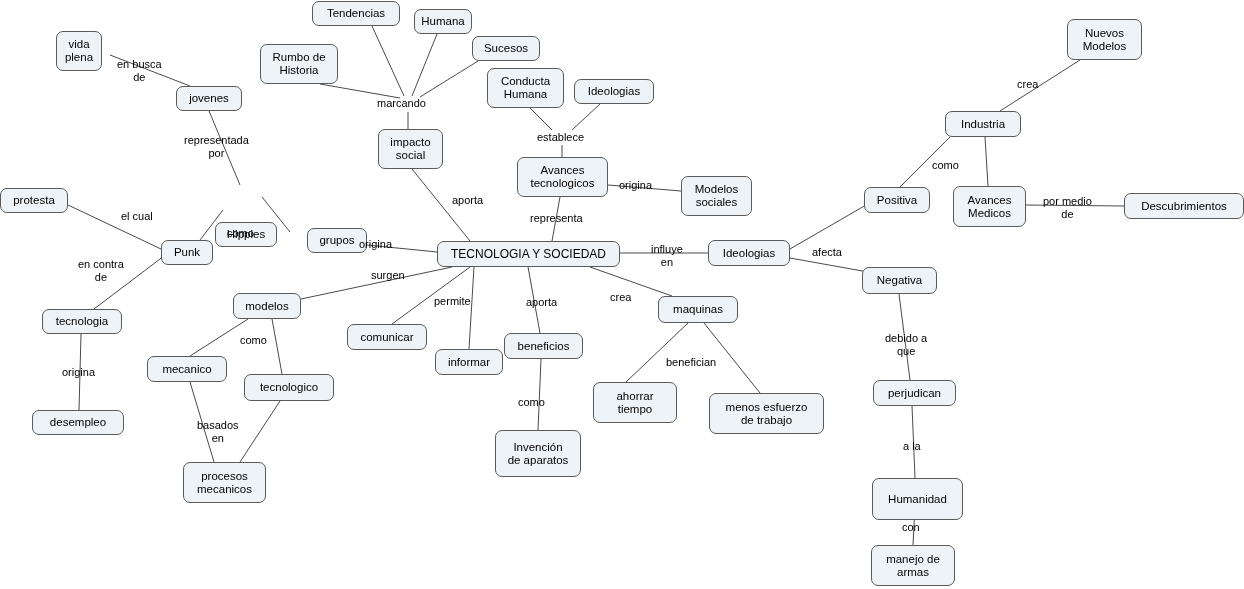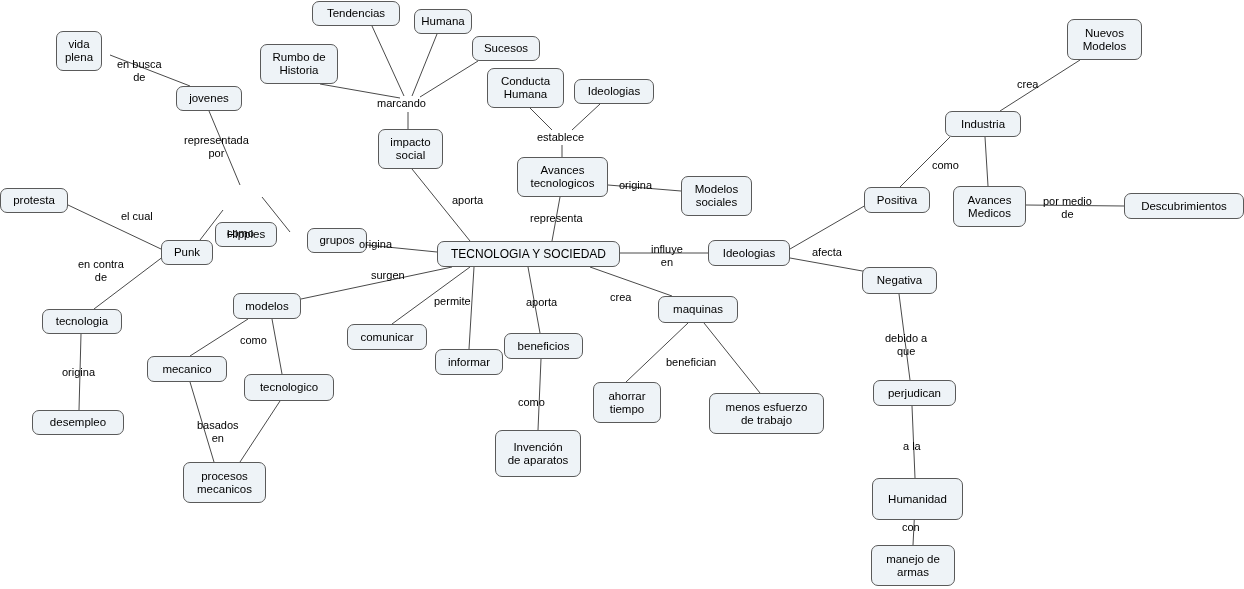--- a/index.html
+++ b/index.html
@@ -129,21 +129,21 @@
     <div class="node" style="left: 347px; top: 324px; width: 80px; height: 26px;">comunicar</div>
     <div class="node" style="left: 435px; top: 349px; width: 68px; height: 26px;">informar</div>
     <div class="node" style="left: 504px; top: 333px; width: 79px; height: 26px;">beneficios</div>
     <div class="node" style="left: 658px; top: 296px; width: 80px; height: 27px;">maquinas</div>
     <div class="node" style="left: 147px; top: 356px; width: 80px; height: 26px;">mecanico</div>
     <div class="node" style="left: 244px; top: 374px; width: 90px; height: 27px;">tecnologico</div>
     <div class="node" style="left: 183px; top: 462px; width: 83px; height: 41px;">procesos
 mecanicos</div>
     <div class="node" style="left: 495px; top: 430px; width: 86px; height: 47px;">Invención
 de aparatos</div>
-    <div class="node" style="left: 593px; top: 382px; width: 68px; height: 41px;">ahorrar
+    <div class="node" style="left: 593px; top: 382px; width: 84px; height: 41px;">ahorrar
 tiempo</div>
     <div class="node" style="left: 709px; top: 393px; width: 115px; height: 41px;">menos esfuerzo
 de trabajo</div>
     <div class="node" style="left: 1067px; top: 19px; width: 75px; height: 41px;">Nuevos
 Modelos</div>
     <div class="node" style="left: 945px; top: 111px; width: 76px; height: 26px;">Industria</div>
     <div class="node" style="left: 864px; top: 187px; width: 66px; height: 26px;">Positiva</div>
     <div class="node" style="left: 953px; top: 186px; width: 73px; height: 41px;">Avances
 Medicos</div>
     <div class="node" style="left: 1124px; top: 193px; width: 120px; height: 26px;">Descubrimientos</div>

